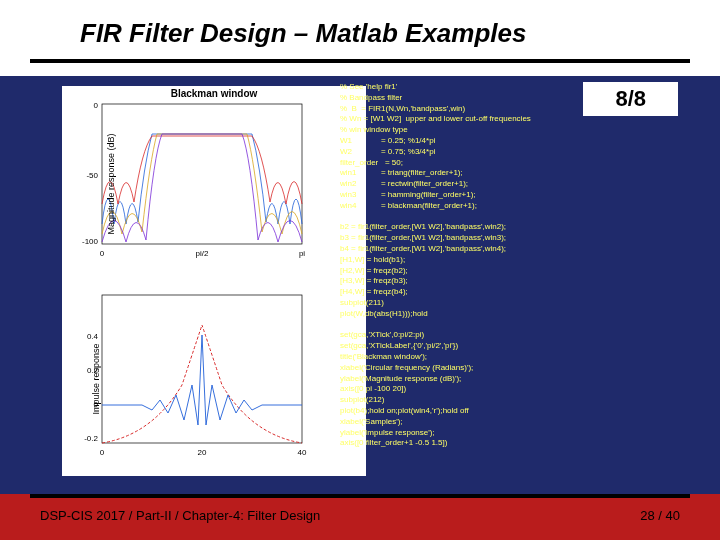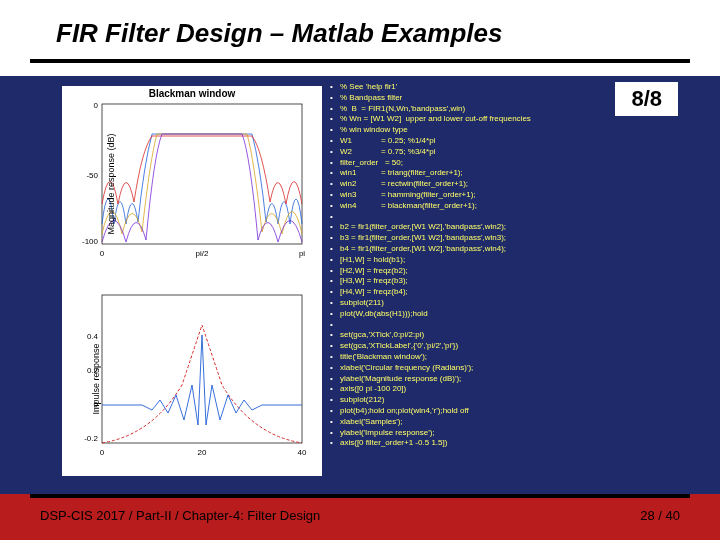--- a/index.html
+++ b/index.html
@@ -1,23 +1,23 @@
 <!DOCTYPE html>
 <html><head>
 <meta charset="utf-8">
 <style>
   * { margin: 0; padding: 0; box-sizing: border-box; }
   html, body { width: 720px; height: 540px; font-family: Arial, sans-serif; background: #fff; }
   .slide { width: 720px; height: 540px; position: relative; background: #fff; }
-  .title-bar { padding: 18px 40px 6px 56px; }
+  .title-bar { padding: 18px 40px 6px 56px; margin-left: 24px; }
   .title { font-size: 26px; font-weight: bold; font-style: italic; color: #000; }
   .hr { height: 4px; background: #000; margin: 4px 30px 0 30px; }
   .body { position: absolute; top: 76px; left: 0; right: 0; bottom: 46px; background: #1f2a6b; }
-  .badge { position: absolute; top: 82px; right: 42px; background: #fff; color: #000; font-weight: bold; font-size: 22px; padding: 4px 16px; z-index: 5; }
-  .plots { position: absolute; top: 10px; left: 62px; width: 260px; height: 390px; background: #fff; }
+  .badge { position: absolute; top: 82px; right: 42px; background: #fff; color: #000; font-weight: bold; font-size: 22px; padding: 4px 32px; z-index: 5; }
+  .plots { position: absolute; top: 10px; left: 62px; width: 304px; height: 390px; background: #fff; }
   .plot { position: relative; width: 100%; height: 50%; }
   .plot svg { display: block; }
   .plot-title { position: absolute; top: 2px; left: 0; right: 0; text-align: center; font-size: 10px; font-weight: bold; }
   .ylabel { position: absolute; left: -2px; top: 50%; transform: translateY(-50%) rotate(-90deg); transform-origin: center; font-size: 9px; white-space: nowrap; }
   .xlabel { position: absolute; bottom: 2px; left: 0; right: 0; text-align: center; font-size: 9px; }
   .axis-text { font-size: 8px; fill: #000; }
   .code { position: absolute; top: 6px; left: 330px; right: 24px; bottom: 10px; }
   .code-line { display: flex; align-items: flex-start; color: #ffff66; font-size: 8px; line-height: 1.35; font-family: Arial, sans-serif; white-space: pre; }
   .bullet { width: 10px; color: #fff; flex-shrink: 0; }
   .footer { position: absolute; bottom: 0; left: 0; right: 0; height: 46px; background: #b91c1c; }

